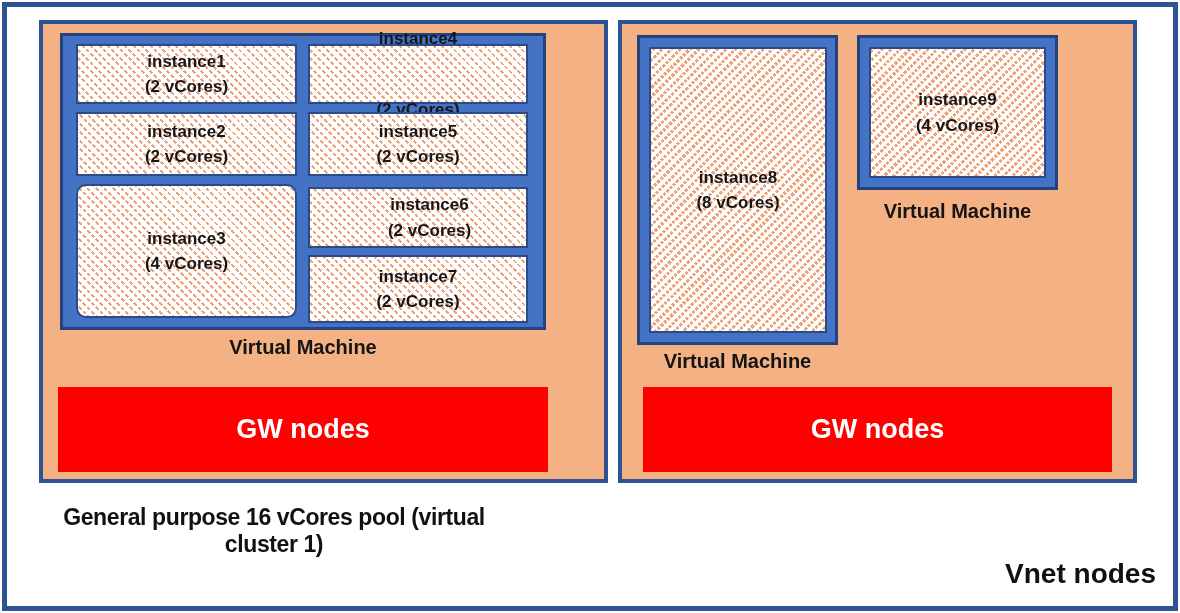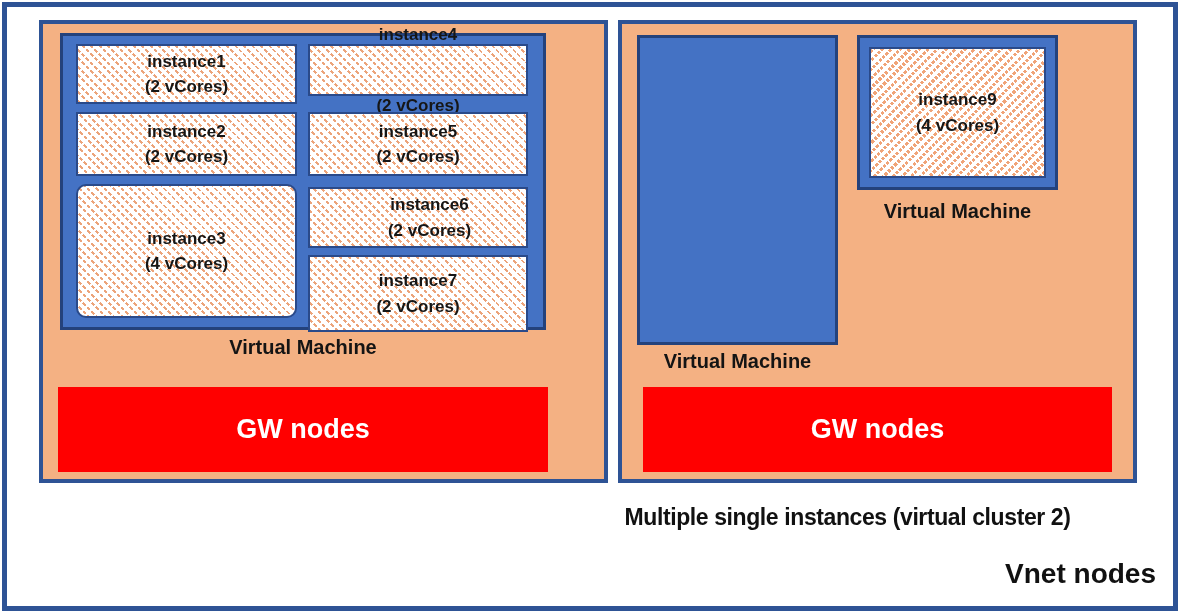--- a/index.html
+++ b/index.html
@@ -41,24 +41,24 @@
   
   .hatch-b{
     background-color:#fff;
     background-image:
       repeating-linear-gradient(45deg, #ffffff 0 1.5px, rgba(255,255,255,0) 1.5px 4.5px),
       repeating-linear-gradient(135deg, #F0A478 0 3px, rgba(255,255,255,0) 3px 6.5px);
   }
   #inst-1{left:76px;top:44px;width:221px;height:60px;}
   #inst-2{left:76px;top:112px;width:221px;height:64px;}
   #inst-3{left:76px;top:184px;width:221px;height:134px;border-radius:10px;}
-  #inst-4{left:308px;top:44px;width:220px;height:52px;gap:46px;}
+  #inst-4{left:308px;top:44px;width:220px;height:60px;gap:46px;}
   #inst-5{left:308px;top:112px;width:220px;height:64px;}
   #inst-6{left:308px;top:187px;width:220px;height:61px;padding-left:23px;}
-  #inst-7{left:308px;top:255px;width:220px;height:77px;}
+  #inst-7{left:308px;top:255px;width:220px;height:68px;}
   #inst-8{left:649px;top:47px;width:178px;height:286px;}
   #inst-9{left:869px;top:47px;width:177px;height:131px;}
   .vm-label{font-size:20px;text-align:center;color:#141414;}
   #vm-left-label{left:60px;top:336px;width:486px;}
   #vm-8-label{left:637px;top:350px;width:201px;}
   #vm-9-label{left:857px;top:200px;width:201px;}
   .gw{
     background:var(--red);color:#ffffff;font-size:27px;
     display:flex;align-items:center;justify-content:center;
   }
@@ -106,33 +106,37 @@
     <span>instance7</span>
     <span>(2 vCores)</span>
   </div>
 
   <div id="vm-left-label" class="abs vm-label">Virtual Machine</div>
 
   <div id="gw-1" class="abs gw">
     <span>GW nodes</span>
   </div>
 
+  <div id="caption-1" class="abs caption">General purpose 16 vCores pool (virtual cluster 1)</div>
 
   <div id="cluster-2" class="abs cluster"></div>
 
   <div id="vm-8" class="abs vmbox"></div>
+  <div id="inst-8" class="abs inst hatch-b">
+    <span>instance8</span>
+    <span>(8 vCores)</span>
+  </div>
   <div id="vm-8-label" class="abs vm-label">Virtual Machine</div>
 
   <div id="vm-9" class="abs vmbox"></div>
   <div id="inst-9" class="abs inst hatch-b">
     <span>instance9</span>
     <span>(4 vCores)</span>
   </div>
   <div id="vm-9-label" class="abs vm-label">Virtual Machine</div>
 
   <div id="gw-2" class="abs gw">
     <span>GW nodes</span>
   </div>
 
-  <div id="caption-2" class="abs caption">Multiple single instances (virtual cluster 2)</div>
 
   <div id="subnet-label" class="abs">Vnet nodes</div>
 </div>
 
 </body></html>

